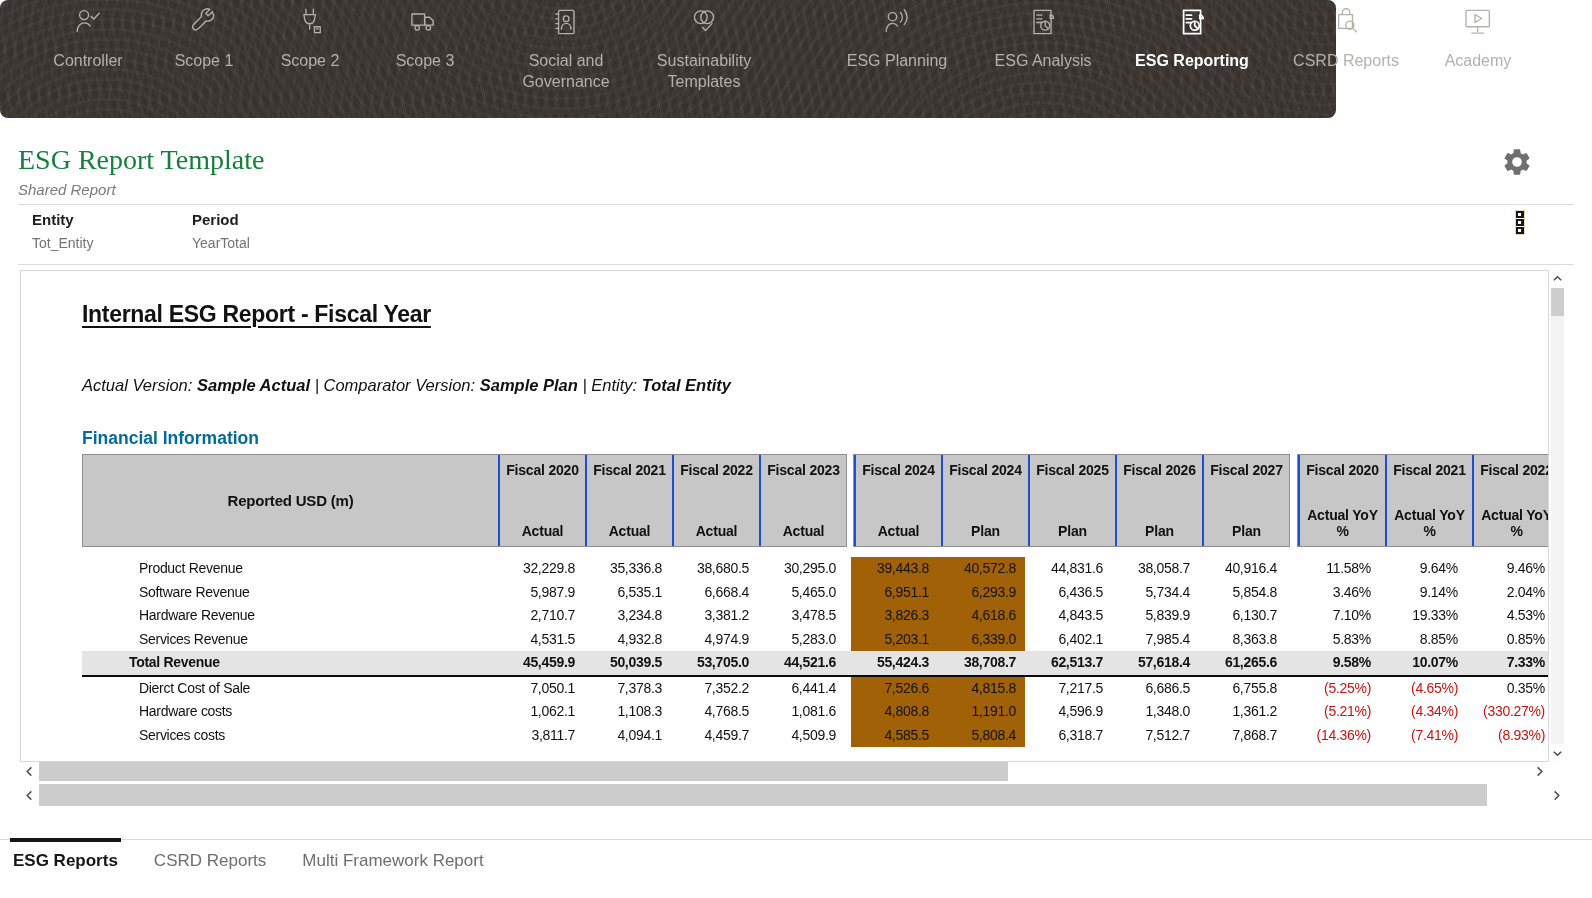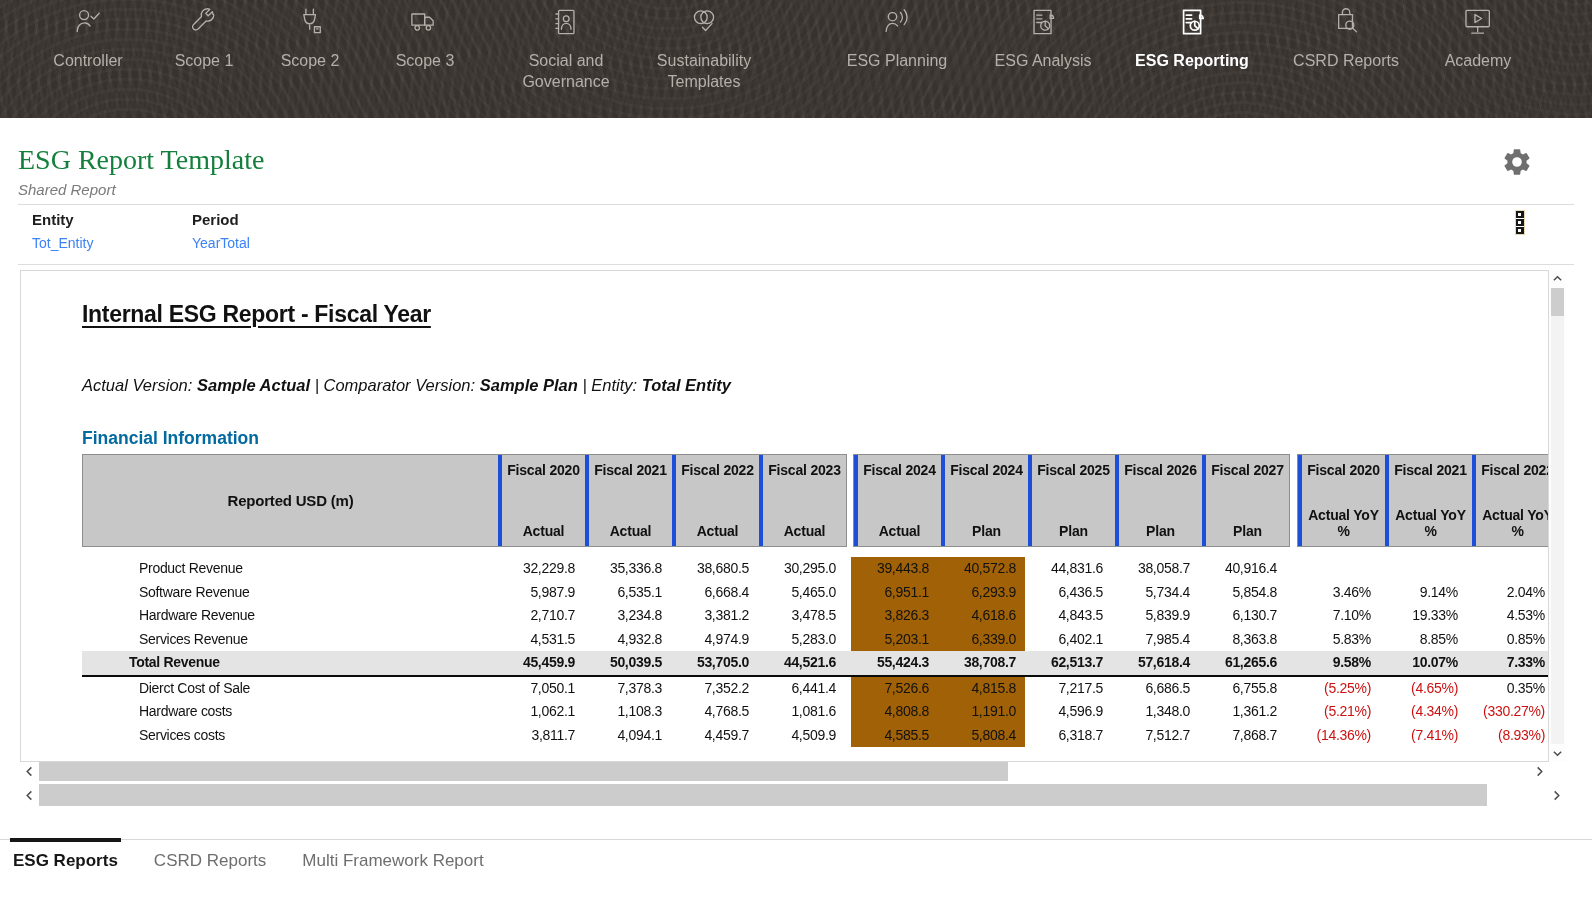--- a/index.html
+++ b/index.html
@@ -2,27 +2,28 @@
 <html><head>
 <meta charset="utf-8">
 <style>
   * { margin:0; padding:0; box-sizing:border-box; }
   html,body { width:1592px; height:898px; overflow:hidden; background:#fff;
               font-family:"Liberation Sans", sans-serif; }
   body { position:relative; }
 
   
   .topnav{
-    position:absolute; left:0; top:0; width:1592px; height:118px;
+    position:absolute; left:0; top:0; width:1336px; height:118px;
     background-color:#38322e;
     background-image:
       repeating-radial-gradient(circle at 8% 170%, rgba(255,255,255,.028) 0 3px, transparent 3px 10px),
       repeating-radial-gradient(circle at 42% -70%, rgba(255,255,255,.022) 0 3px, transparent 3px 10px),
       repeating-radial-gradient(circle at 78% 190%, rgba(255,255,255,.028) 0 3px, transparent 3px 10px),
       repeating-radial-gradient(circle at 99% -40%, rgba(255,255,255,.02) 0 3px, transparent 3px 10px);
+    border-radius: 8px;
   }
   .nav-item{ position:absolute; top:8; transform:translateX(-50%);
     display:flex; flex-direction:column; align-items:center; text-align:center;
     color:#b5b0aa; cursor:pointer; width:max-content; }
   .nav-item.narrow{ max-width:118px; white-space:normal; }
   .nav-icon{ height:44px; display:flex; align-items:center; justify-content:center; }
   .nav-icon svg{ stroke:currentColor; fill:none; stroke-width:1.25; stroke-linecap:round; stroke-linejoin:round; }
   .nav-label{ font-size:16px; line-height:1.32; margin-top:6px; }
   .nav-item.active{ color:#ffffff; }
   .nav-item.active .nav-label{ font-weight:bold; }
@@ -33,21 +34,21 @@
     font-size:28px; color:#15803d; }
   .page-subtitle{ position:absolute; left:18px; top:181px; font-style:italic;
     font-size:15px; color:#7a7a7a; }
   .gear-btn{ position:absolute; left:1501px; top:146px; width:32px; height:32px; cursor:pointer; }
   .divider{ position:absolute; left:18px; right:18px; height:1px; background:#dcdcdc; }
   #divider1{ top:204px; } #divider2{ top:264px; }
 
   
   .pov-field{ position:absolute; top:211px; }
   .pov-label{ font-size:15px; font-weight:bold; color:#1d1d1d; }
-  .pov-value{ font-size:14px; color:#3b82f6; margin-top:7px; }
+  .pov-value{ font-size:14px; color:#737373; margin-top:7px; }
   .kebab{ position:absolute; left:1516px; top:211px; display:flex; flex-direction:column; gap:1px;
     cursor:pointer; box-shadow:0 0 0 1px #e7d9b4; padding:0; }
   .kebab span{ width:8px; height:7px; background:#161616; position:relative; display:block; }
   .kebab span::after{ content:""; position:absolute; left:2px; top:2px; width:3px; height:3px; background:#fff; }
 
   
   .report-wrap{ position:absolute; left:20px; top:270px; width:1546px; height:536px; }
   .report-viewport{ position:absolute; left:0; top:0; width:1529px; height:492px;
     border:1px solid #d8d8d8; background:#fff; overflow:hidden; }
   .report-content{ position:absolute; left:61px; top:0; width:1500px; }
@@ -55,21 +56,21 @@
     text-decoration:underline; text-underline-offset:4px; color:#111; width:max-content; }
   .report-meta{ margin-top:48px; font-size:16.5px; font-style:italic; color:#111; }
   .report-meta b{ font-weight:bold; }
   .section-title{ margin-top:33px; font-size:17.5px; font-weight:bold; 
     text-underline-offset:3px; color:#0369a1; width:max-content; }
 
   
   .ftable{ margin-top:5px; font-size:14px; color:#111; }
   .trow{ display:flex; align-items:stretch; }
   .hblock{ display:flex; border:1px solid #8e8e8e; background:#c7c7c7; }
-  .hcell{ width:87px; height:91px; border-left:4px solid #1d4ed8; display:flex; flex-direction:column;
+  .hcell{ width:87px; height:91px; border-left:2px solid #1d4ed8; display:flex; flex-direction:column;
     justify-content:space-between; align-items:center; padding:7px 2px; font-weight:bold;
     text-align:center; line-height:1.15; letter-spacing:-.2px; }
   .hcorner{ width:415px; border-left:none; justify-content:center; font-size:15px; }
   .tgap1{ width:6px; } .tgap2{ width:7px; }
   .tbody{ margin-top:10px; }
   .bblock{ display:flex; }
   .bcell{ width:87px; text-align:right; padding-right:9px; line-height:23.5px; letter-spacing:-.3px;
     white-space:nowrap; }
   .blabel{ width:415px; text-align:left; padding-left:57px; padding-right:0; }
   .trow.total{ background:#e4e4e4; font-weight:bold; border-bottom:2px solid #0a0a0a; }
@@ -327,20 +328,25 @@
               </div>
               <div class="tgap1"></div>
               <div class="bblock">
                 <div class="bcell shade">39,443.8</div>
                 <div class="bcell shade">40,572.8</div>
                 <div class="bcell">44,831.6</div>
                 <div class="bcell">38,058.7</div>
                 <div class="bcell">40,916.4</div>
               </div>
               <div class="tgap2"></div>
+              <div class="bblock">
+                <div class="bcell">11.58%</div>
+                <div class="bcell">9.64%</div>
+                <div class="bcell">9.46%</div>
+              </div>
             </div>
             <div class="trow">
               <div class="bblock">
                 <div class="bcell blabel">Software Revenue</div>
                 <div class="bcell">5,987.9</div>
                 <div class="bcell">6,535.1</div>
                 <div class="bcell">6,668.4</div>
                 <div class="bcell">5,465.0</div>
               </div>
               <div class="tgap1"></div>

